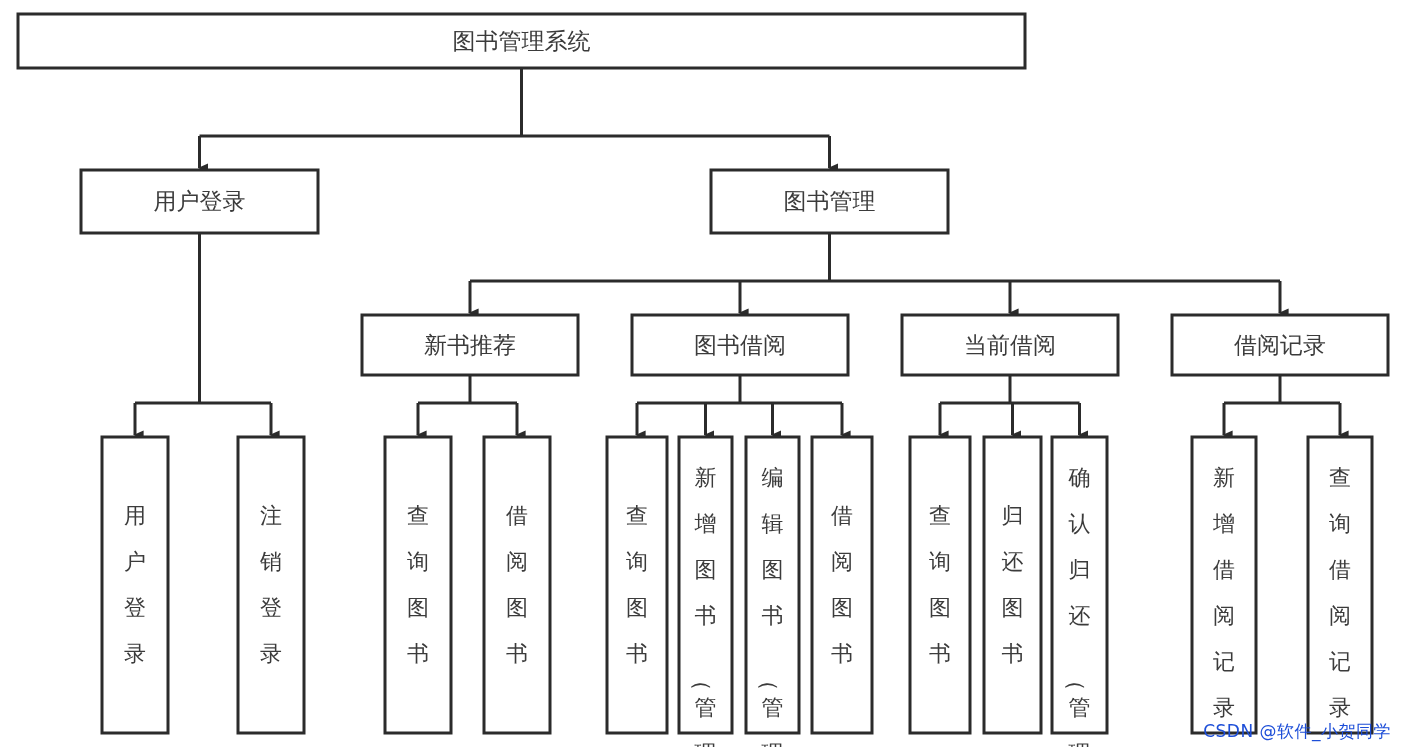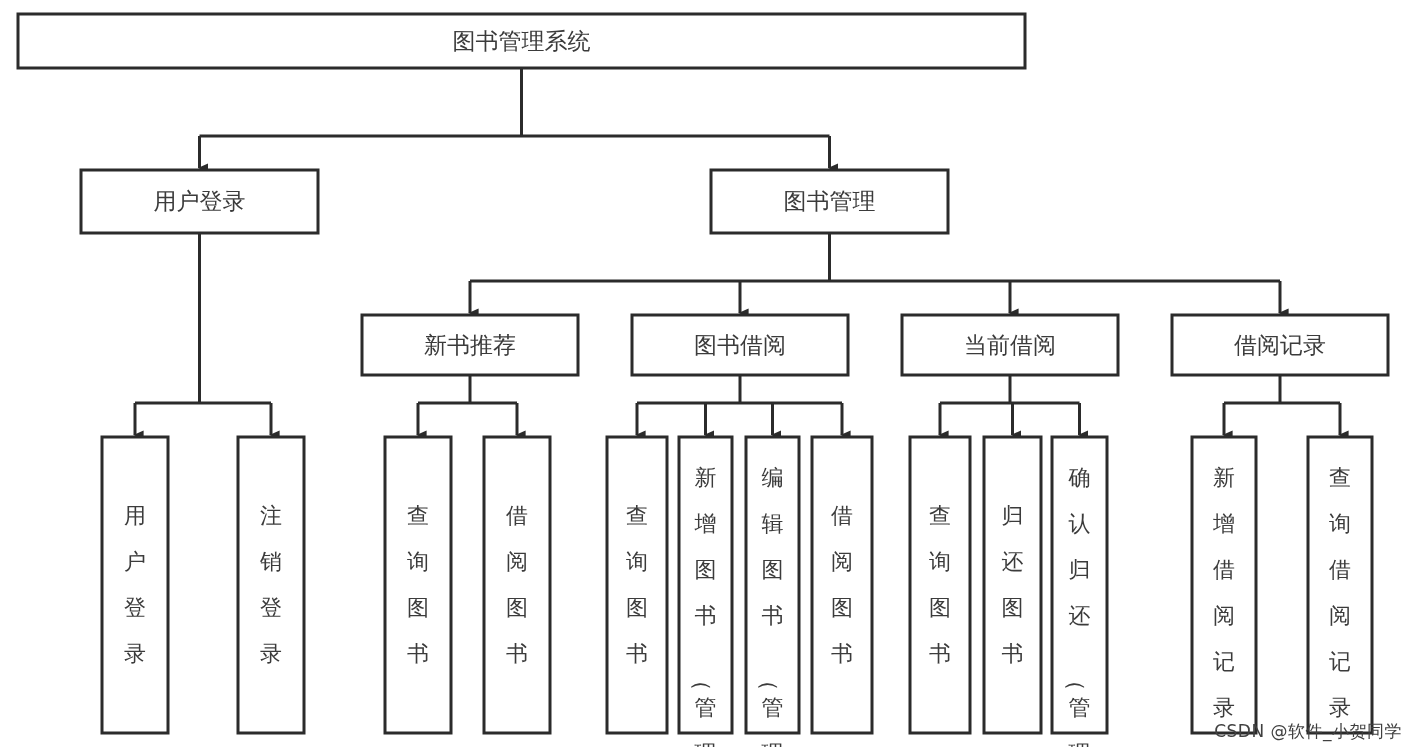--- a/index.html
+++ b/index.html
@@ -7,21 +7,21 @@
        font-family:"DejaVu Sans","Liberation Sans",sans-serif;}
   #stage{position:relative;width:1405px;height:747px;background:#fff;}
   svg#diagram{position:absolute;left:0;top:0;width:1405px;height:747px;}
   .node-rect{fill:#ffffff;stroke:#2b2b2b;stroke-width:3;}
   .node-rect-top{fill:#ffffff;stroke:#2b2b2b;stroke-width:3;}
   .edge{stroke:#2b2b2b;stroke-width:3;fill:none;stroke-linecap:butt;}
   .h-label{fill:#3b3b3b;font-size:23px;font-family:"DejaVu Sans","Liberation Sans",sans-serif;
            text-anchor:middle;dominant-baseline:middle;}
   .v-label{fill:#3b3b3b;font-size:22px;font-family:"DejaVu Sans","Liberation Sans",sans-serif;
            text-anchor:middle;}
-  .watermark{position:absolute;right:3px;bottom:4px;color:#404040;font-size:17px;
+  .watermark{position:absolute;right:14px;bottom:4px;color:#1d4ed8;font-size:17px;
              font-family:"DejaVu Sans","Liberation Sans",sans-serif;letter-spacing:.5px;
              white-space:nowrap;}
 </style>
 </head>
 <body>
 
 <div id="stage">
   <svg id="diagram" viewBox="0 0 1405 747">
     <defs>
       <marker id="arrow" markerWidth="11" markerHeight="11" refX="5.2" refY="8.6" orient="auto" markerUnits="userSpaceOnUse">

